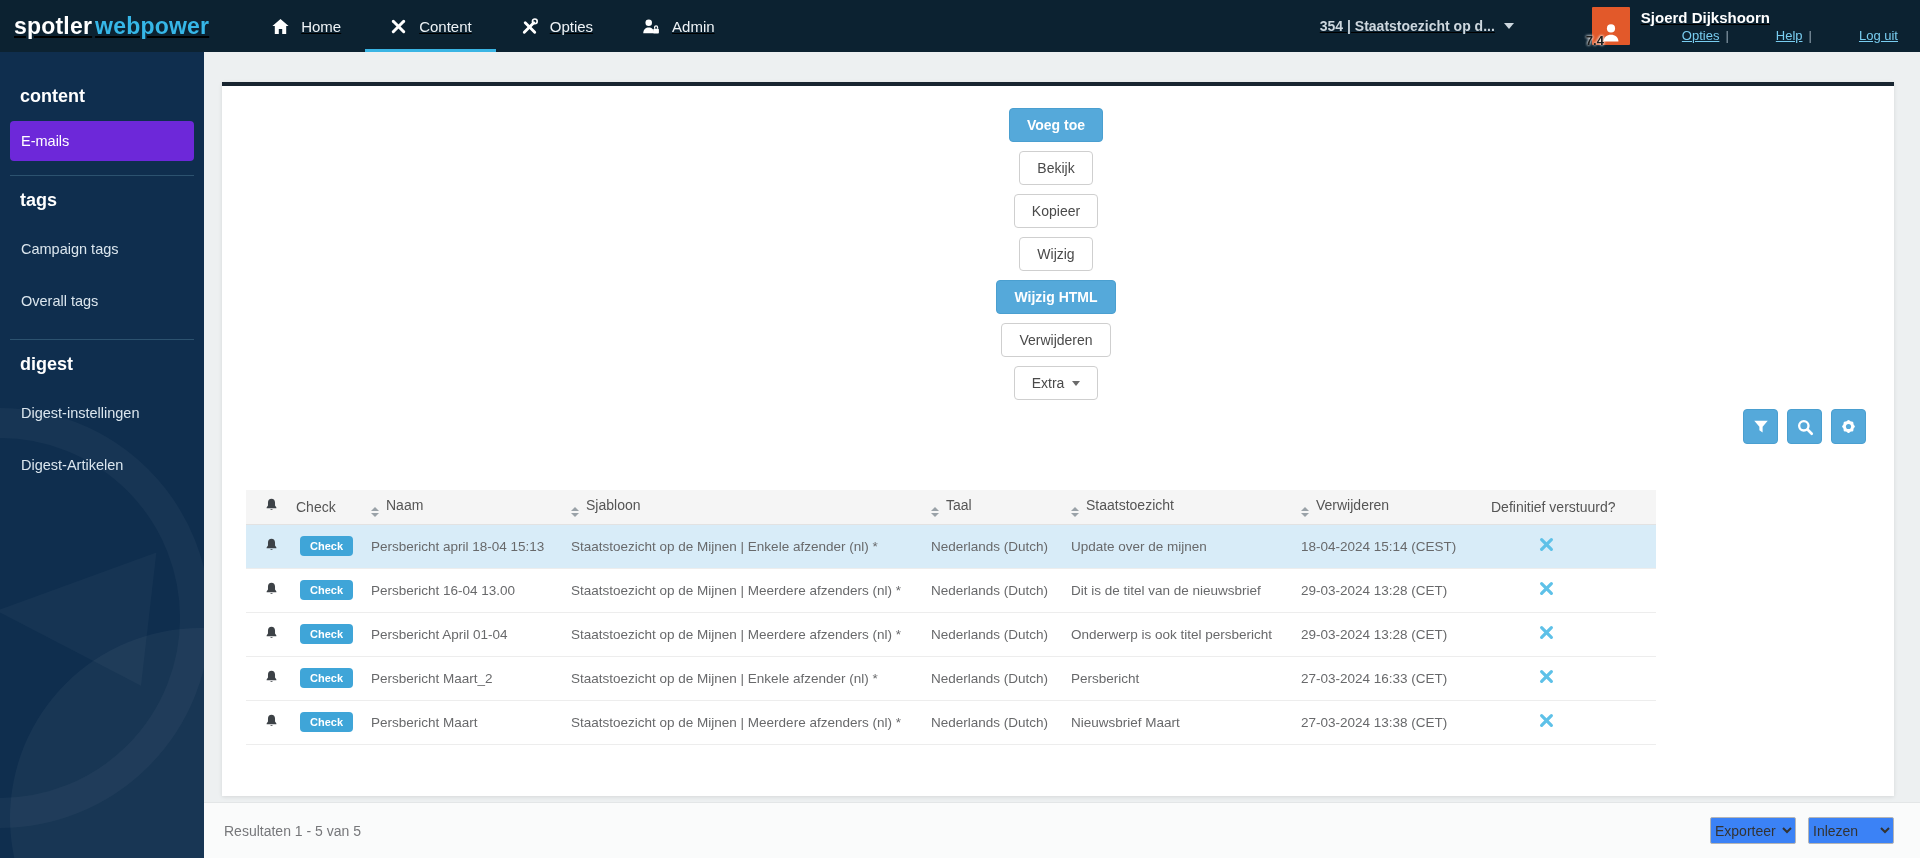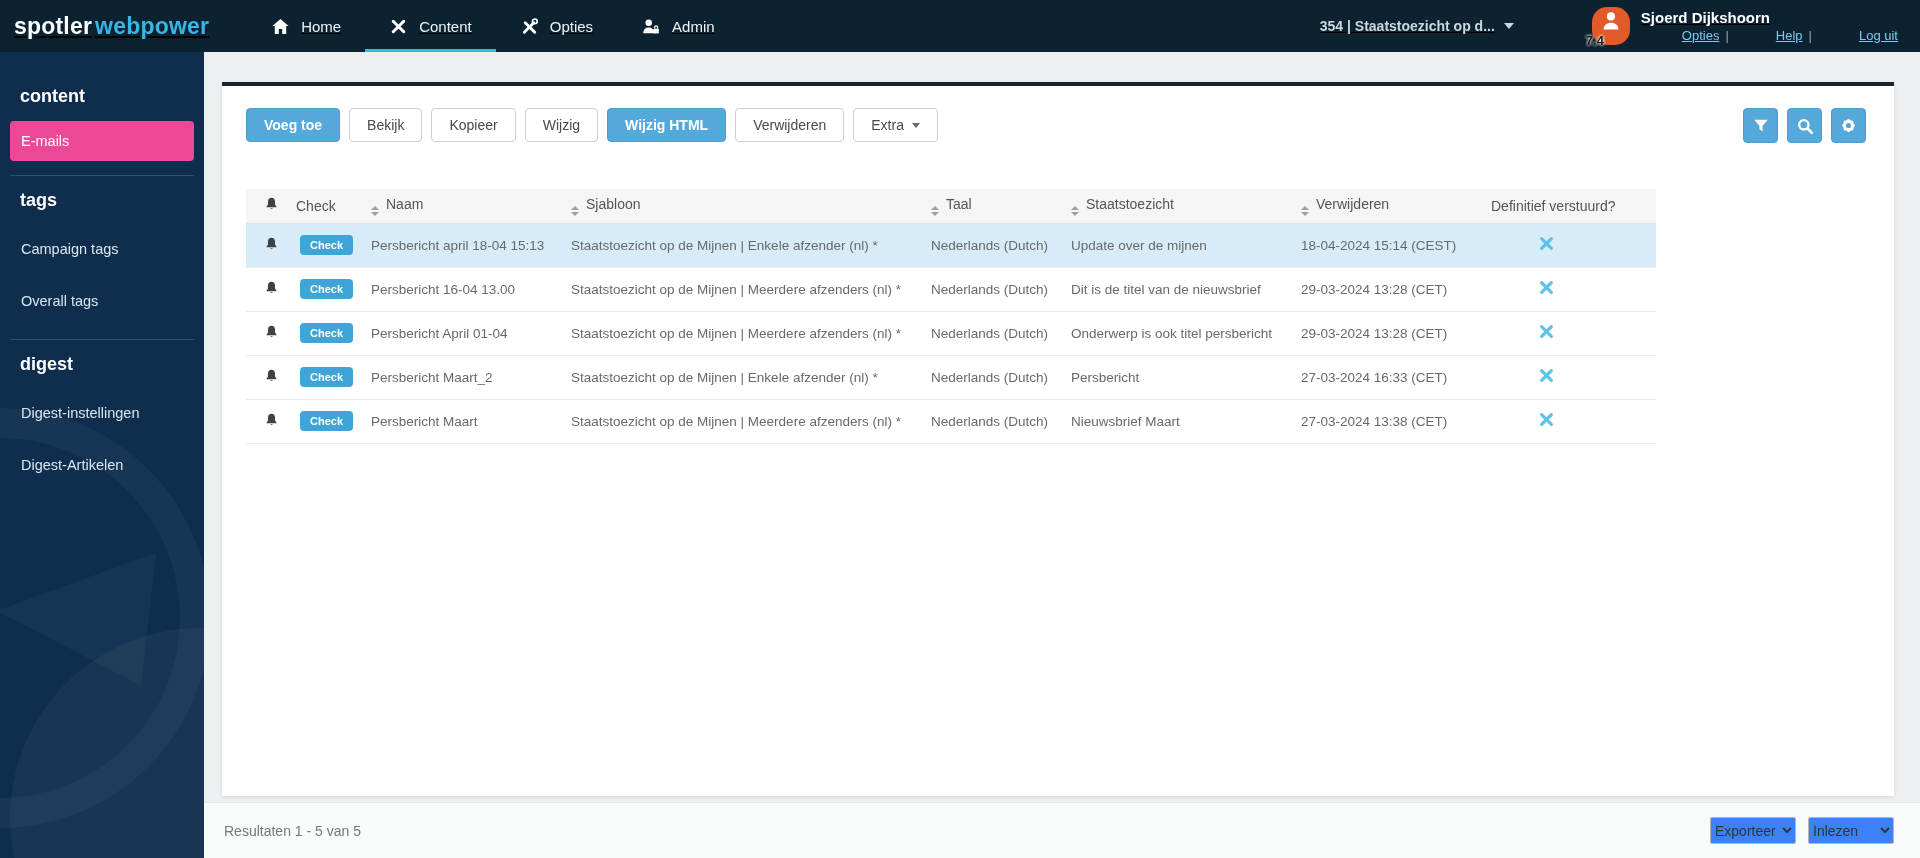--- a/index.html
+++ b/index.html
@@ -17,52 +17,52 @@
               color: #eef3f6; font-size: 15px; cursor: pointer; position: relative; }
   .nav-item.active::after { content: ""; position: absolute; left: 0; right: 0; bottom: 0;
               height: 3px; background: #3ab5e4; }
   .nav-ico { display: inline-flex; align-items: center; }
   .nav-right { margin-left: auto; display: flex; align-items: center; }
   .account-selector { display: flex; align-items: center; gap: 9px; color: #cdd7de;
               font-size: 14px; font-weight: bold; cursor: pointer; margin-right: 78px; }
   .caret-down { width: 0; height: 0; border-left: 5px solid transparent;
               border-right: 5px solid transparent; border-top: 6px solid #cdd7de; }
   .user-block { display: flex; align-items: center; gap: 11px; margin-right: 22px; }
-  .avatar { width: 38px; height: 38px; border-radius: 15px; background: #e2592a;
-            display: flex; justify-content: center; position: relative; overflow: visible; }
+  .avatar { width: 38px; height: 38px; border-radius: 1px; background: #e2592a;
+            display: flex; align-items: flex-end; justify-content: center; position: relative; overflow: visible; }
   .avatar-badge { position: absolute; left: -6px; bottom: -3px; font-size: 13px; font-weight: bold;
             color: #1c1c1c; text-shadow: 0 0 3px #fff, 0 0 3px #fff; }
   .user-name { color: #ffffff; font-size: 15px; font-weight: bold; line-height: 1.25; }
   .user-links { font-size: 13px; color: #8fa3b0; display: flex; gap: 6px; align-items: center; }
   .user-links a { color: #79cdf0; text-decoration: underline; cursor: pointer; margin-left: 41px; }
 
   
   .sidebar { position: absolute; top: 52px; left: 0; bottom: 0; width: 204px;
              background: #0f2e4e; overflow: hidden; padding-top: 20px; z-index: 20; }
   .side-heading { margin: 14px 20px 14px; font-size: 18px; font-weight: bold; color: #ffffff; }
   .side-item { margin: 4px 10px; padding: 16px 11px; font-size: 14.5px; color: #dbe6ee;
                border-radius: 4px; cursor: pointer; position: relative; z-index: 2; }
-  .side-item.active { background: #ec4899; color: #ffffff; padding: 12px 11px; }
+  .side-item.active { background: #6d28d9; color: #ffffff; padding: 12px 11px; }
   .side-divider { border: 0; border-top: 1px solid #2c526f; margin: 14px 10px; position: relative; z-index: 2; }
   .swoosh-a { position: absolute; bottom: -150px; left: 10px; width: 380px; height: 380px;
               border-radius: 50%; background: rgba(255,255,255,0.04); }
   .swoosh-b { position: absolute; bottom: 30px; left: -210px; width: 420px; height: 420px;
               border-radius: 50%; border: 30px solid rgba(255,255,255,0.035); }
   .swoosh-c { position: absolute; bottom: 160px; left: 12px; width: 0; height: 0;
               border-left: 60px solid transparent; border-right: 110px solid transparent;
               border-bottom: 120px solid rgba(255,255,255,0.03); transform: rotate(160deg); }
 
   
   .main { position: absolute; top: 52px; left: 204px; right: 0; bottom: 0; background: #edf0f1; }
   .panel { position: absolute; top: 30px; left: 18px; right: 26px; bottom: 62px;
            background: #ffffff; border-top: 4px solid #182530;
            box-shadow: 0 1px 4px rgba(0,0,0,0.10); overflow: hidden; }
 
   
-  .toolbar { display: flex; align-items: flex-start; gap: 9px; padding: 22px 28px 0 24px; }
+  .toolbar { display: flex; align-items: center; gap: 9px; padding: 22px 28px 0 24px; flex-direction: column; }
   .btn { height: 34px; padding: 0 17px; border-radius: 4px; font-size: 14px; cursor: pointer;
          border: 1px solid #cfcfcf; background: #ffffff; color: #4a4a4a;
          display: inline-flex; align-items: center; gap: 8px; font-family: inherit; }
   .btn.primary { background: #55a9da; border-color: #4a9fd0; color: #ffffff; font-weight: bold; }
   .btn .caret-down { border-top-color: #6b6b6b; border-left-width: 4px; border-right-width: 4px; border-top-width: 5px; }
   .tool-icons { margin-left: auto; display: flex; gap: 9px; }
   .icon-btn { width: 35px; height: 35px; border-radius: 4px; background: #55a9da; border: 1px solid #4a9fd0;
               display: flex; align-items: center; justify-content: center; cursor: pointer; }
 
   

